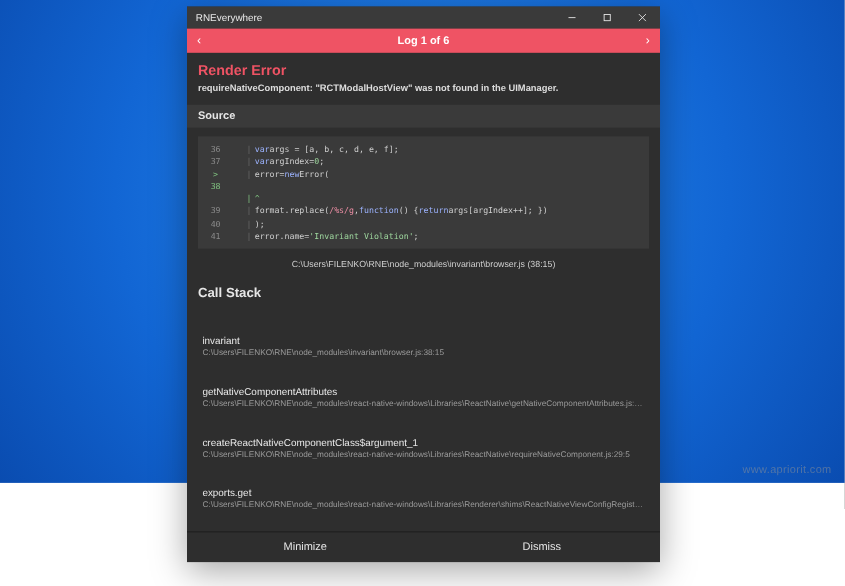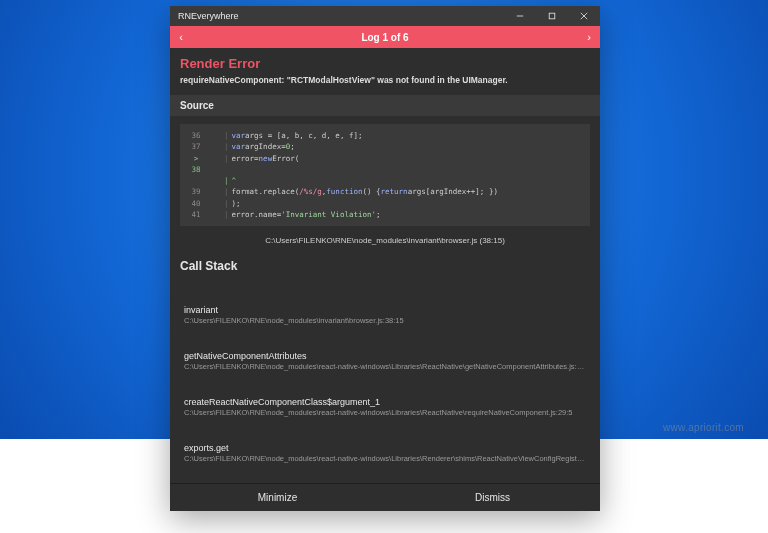--- a/index.html
+++ b/index.html
@@ -3,21 +3,21 @@
 <meta charset="utf-8">
 <style>
   * { margin:0; padding:0; box-sizing:border-box; }
   html,body { width:768px; height:533px; overflow:hidden; font-family:"Segoe UI",Arial,sans-serif; }
   .desktop {
     width:768px; height:439px;
     background: radial-gradient(circle at 50% 40%, #2a8cf0 0%, #1266d4 60%, #0a4cb0 100%);
     position:relative;
     padding-left:48px;
   }
-  .watermark { position:absolute; right:24px; bottom:6px; font-size:10px; color:rgba(150,150,150,.5); letter-spacing:.3px; }
+  .watermark { position:absolute; right:12px; bottom:6px; font-size:10px; color:rgba(150,150,150,.5); letter-spacing:.3px; }
 
   .window {
     position:absolute; left:170px; top:6px; width:430px; height:505px;
     background:#2e2e2e; display:flex; flex-direction:column;
     box-shadow:0 8px 30px rgba(0,0,0,.35);
   }
 
   
   .titlebar { height:20px; background:#3a3a3a; display:flex; align-items:center; padding-left:8px; color:#e8e8e8; font-size:9px; }
   .titlebar .spacer { flex:1; }

